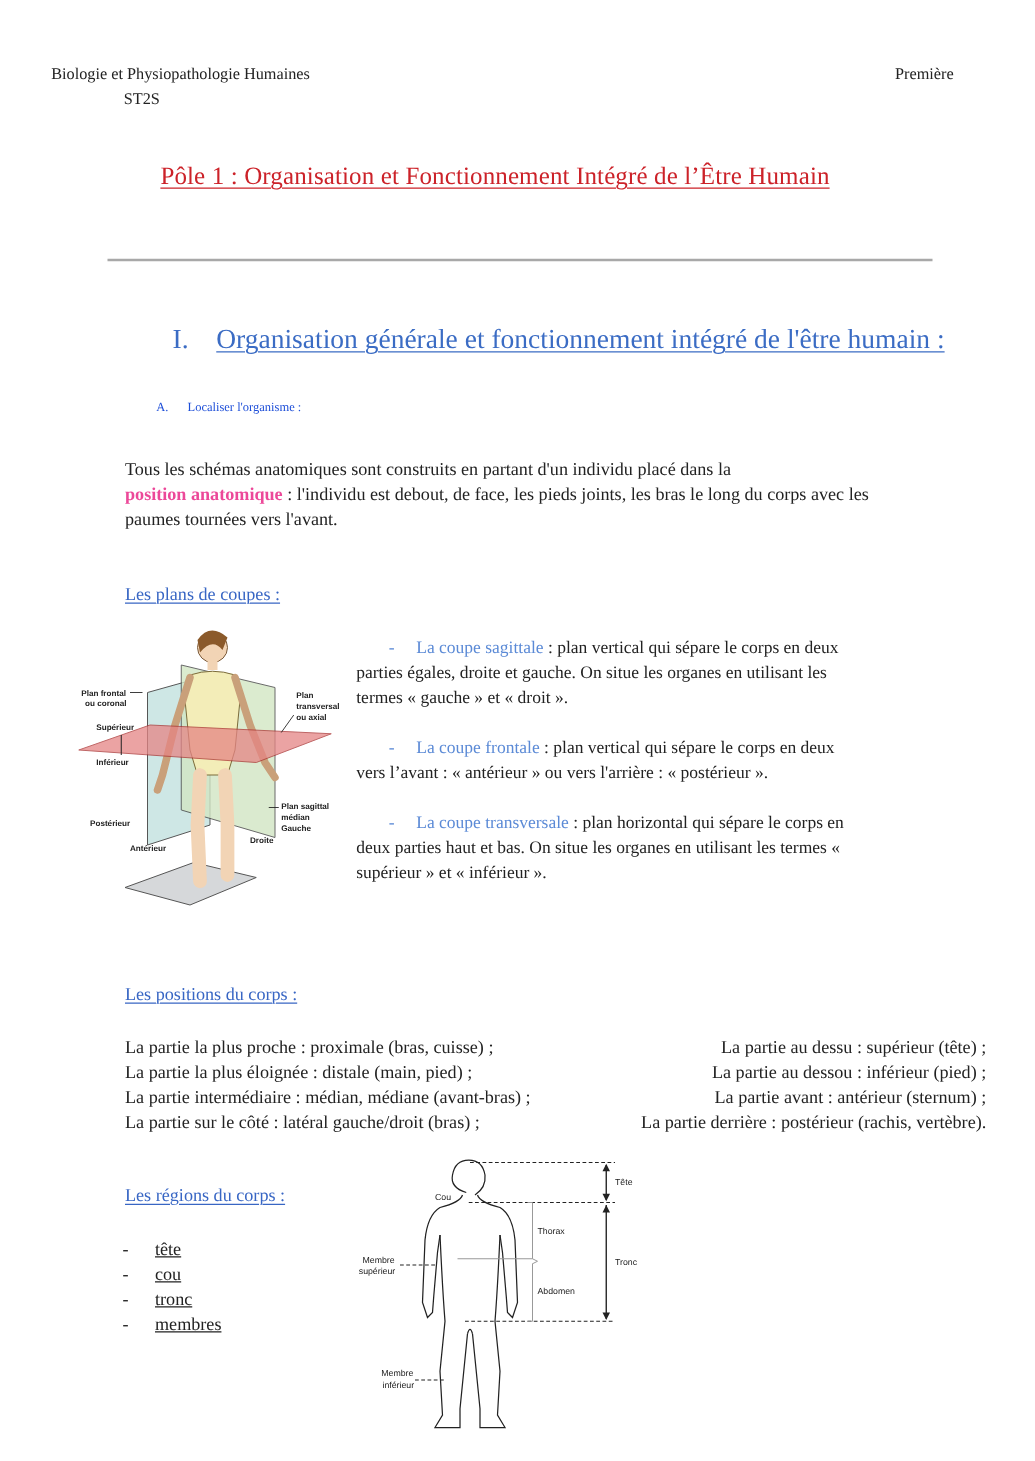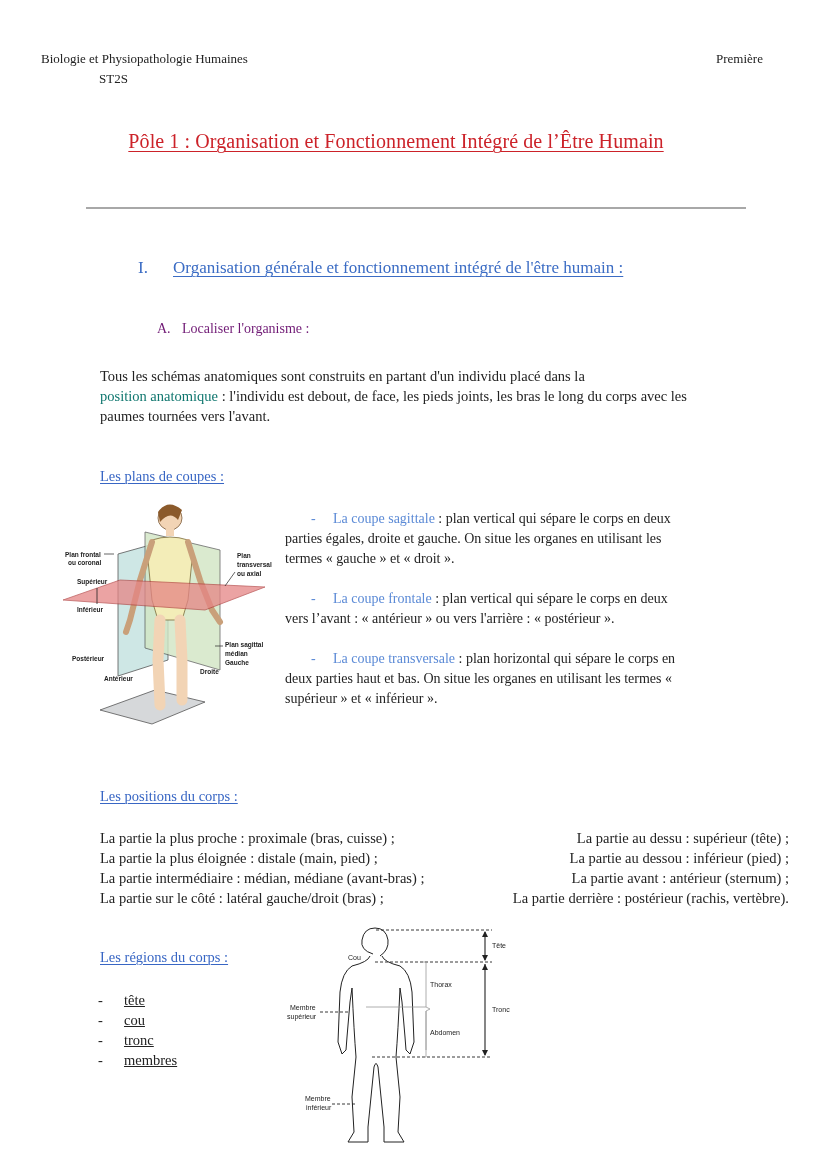--- a/index.html
+++ b/index.html
@@ -4,27 +4,27 @@
 <style>
   html, body { margin: 0; padding: 0; background: #ffffff; }
   body { width: 828px; height: 1169px; position: relative; overflow: hidden;
          font-family: "Liberation Serif", "DejaVu Serif", serif; color: #222; }
   .abs { position: absolute; }
   .hdr { font-size: 13px; color: #222; }
   .title { left: 0; width: 792px; top: 130px; text-align: center; font-size: 20px; color: #cc2229;
            text-decoration: underline; text-decoration-thickness: 1px; text-underline-offset: 3px;
            letter-spacing: 0.1px; }
   .rule { left: 86px; top: 207px; width: 660px; height: 2px; background: #a8a8a8; }
-  .h1 { top: 258px; left: 138px; font-size: 17px; color: #3b6cc4; }
+  .h1 { top: 258px; left: 138px; font-size: 22px; color: #3b6cc4; }
   .h1 .num { display: inline-block; width: 35px; }
   .h1 .txt { text-decoration: underline; text-decoration-thickness: 1px; text-underline-offset: 3px; }
-  .h2 { top: 321px; left: 125px; font-size: 14px; color: #701a75; margin-left: 32px; }
+  .h2 { top: 321px; left: 125px; font-size: 10px; color: #1d4ed8; }
   .h2 .num { display: inline-block; width: 25px; }
   .body-text { font-size: 14.5px; line-height: 20px; color: #222; }
-  .red { color: #0f766e; }
+  .red { color: #ec4899; font-weight: bold; }
   .blue { color: #5b8ad6; }
   .sub { font-size: 14.5px; color: #3866c4; text-decoration: underline; text-decoration-thickness: 1px; text-underline-offset: 2px; }
   .bullet-block { font-size: 14px; line-height: 20px; }
   .bullet-block .dash { display: inline-block; width: 48px; padding-left: 26px; box-sizing: border-box; color: #5b8ad6; }
   .regions li { list-style: none; font-size: 14.5px; line-height: 20px; }
   .regions .dash { display: inline-block; width: 26px; }
   svg text { font-family: "Liberation Sans", "DejaVu Sans", sans-serif; }
 </style>
 </head>
 <body>

